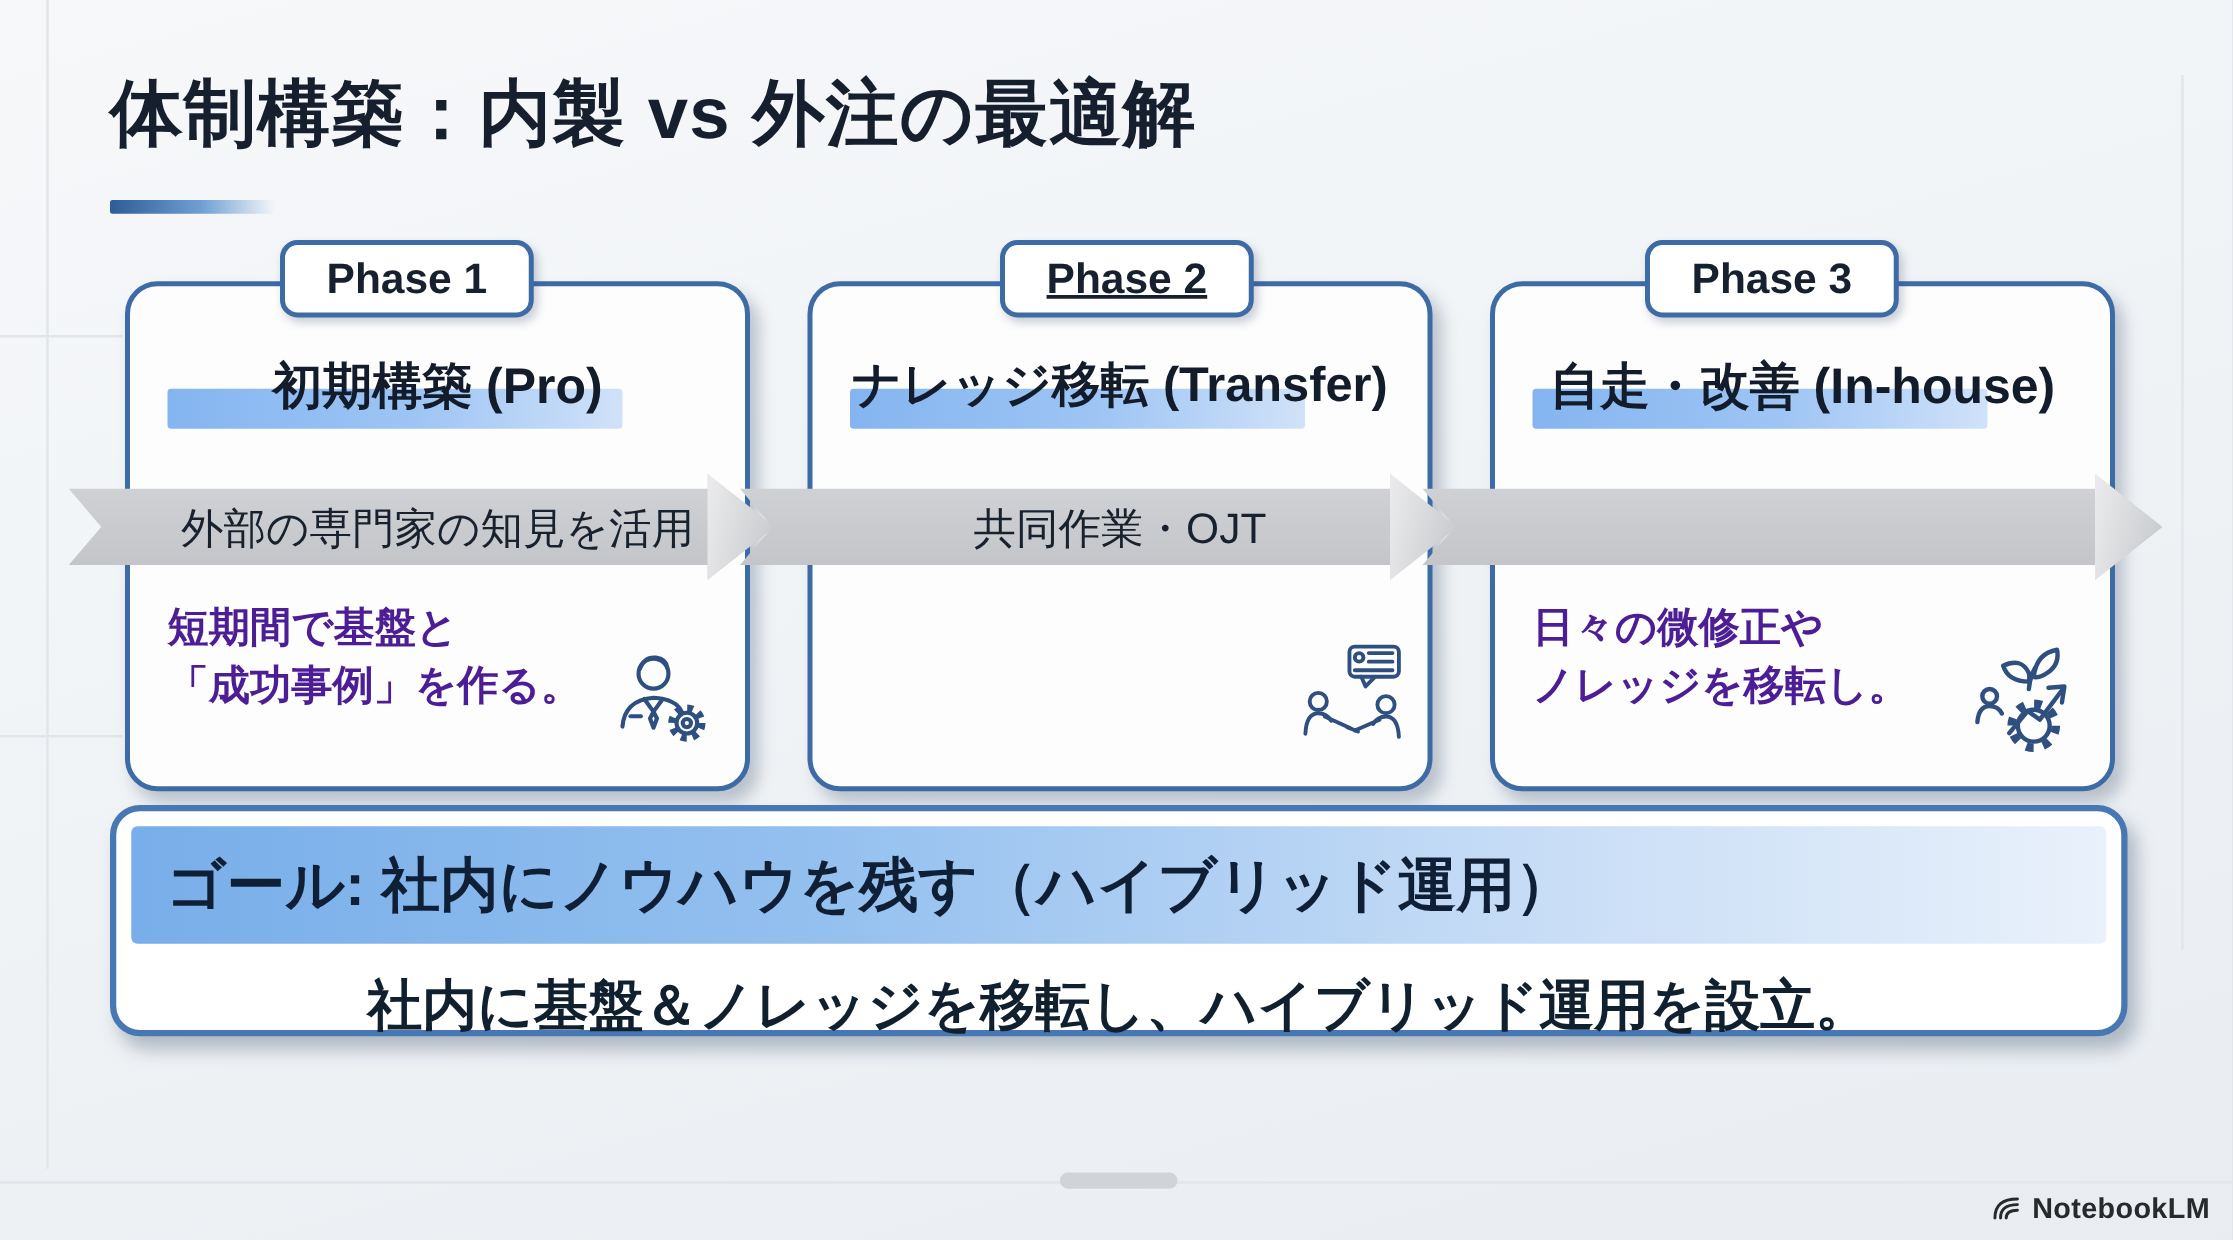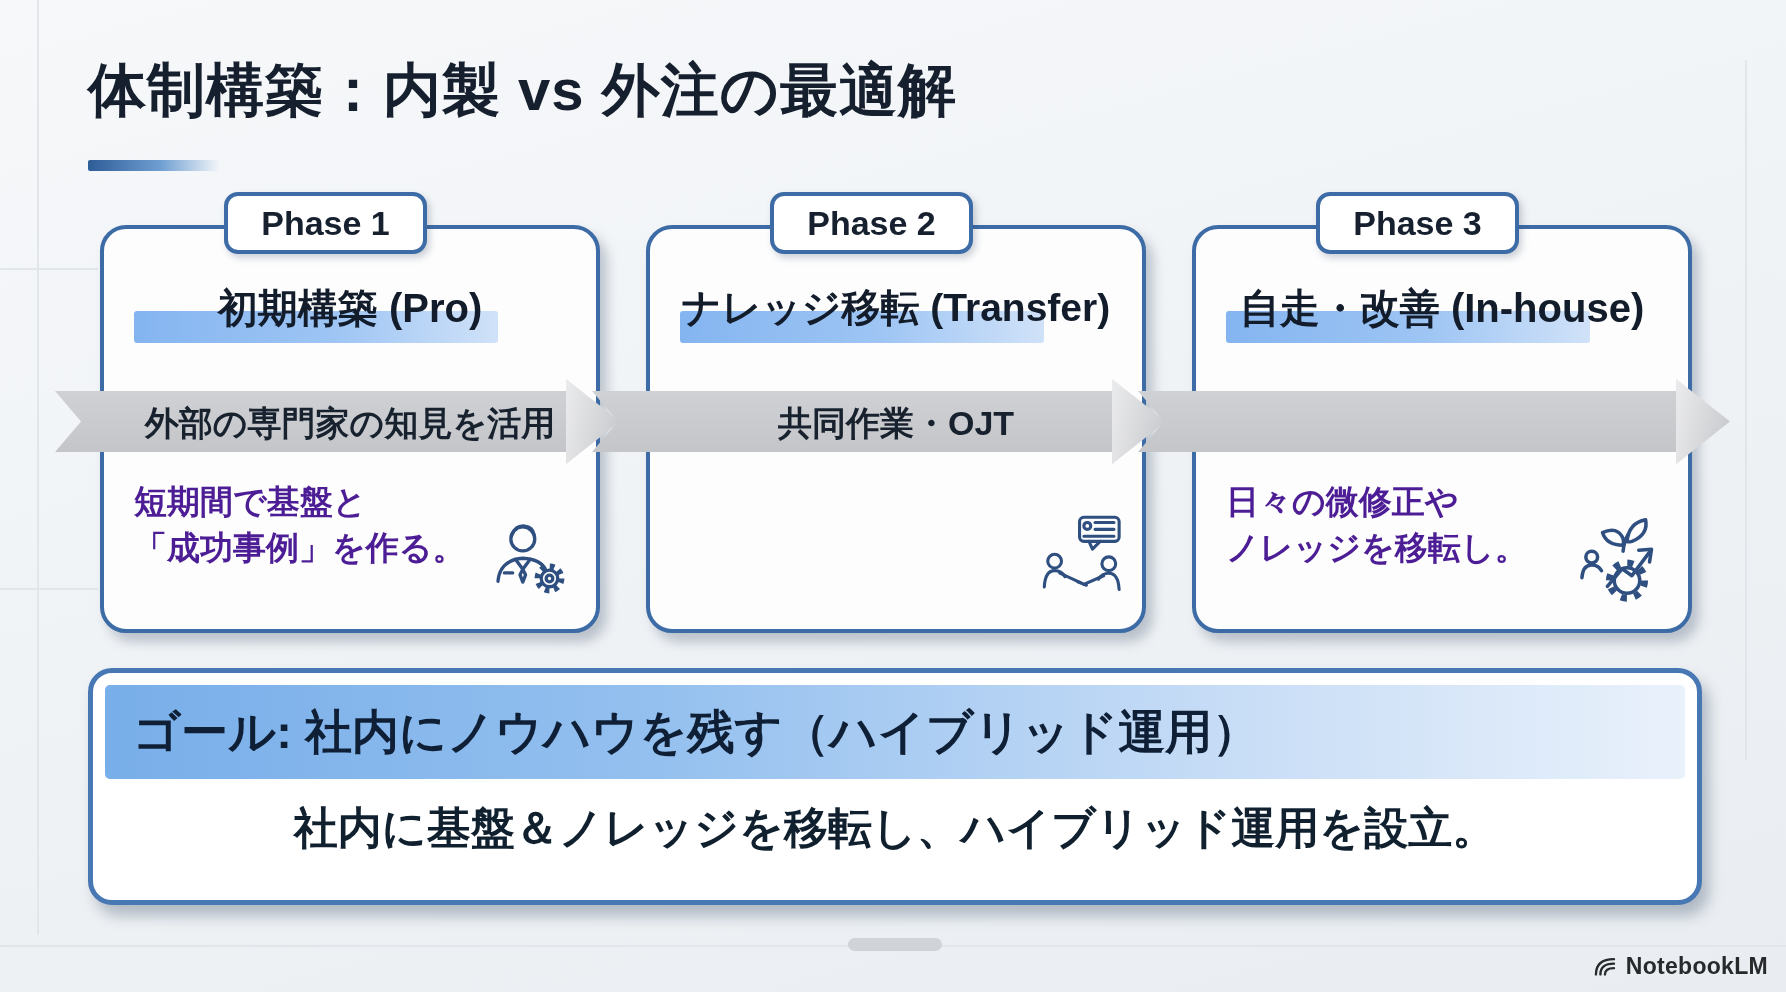--- a/index.html
+++ b/index.html
@@ -35,21 +35,21 @@
     box-shadow:7px 9px 12px rgba(105,120,140,0.40);
   }
   .card1 { left:100px; } .card2 { left:646px; } .card3 { left:1192px; }
 
   .tab {
     position:absolute; top:192px; width:203px; height:62px; background:#ffffff;
     border:4px solid #3d6ba6; border-radius:14px; z-index:30;
     box-shadow:3px 4px 7px rgba(60,75,95,0.25);
     text-align:center; line-height:54px; font-size:34px; font-weight:800; color:#16202e;
   }
-  .tab1 { left:224px; } .tab2 { left:770px; } .tab3 { left:1316px; }
+  .tab1 { left:224px; } .tab2 { left:800px;text-decoration:underline; } .tab3 { left:1316px; }
 
   .card-title {
     position:absolute; top:52px; left:0; width:100%; text-align:center; z-index:2;
     font-size:40px; font-weight:800; color:#121c2b; white-space:nowrap;
   }
   .card-highlight {
     position:absolute; top:82px; left:6%; width:74%; height:32px; z-index:1; border-radius:3px;
     background:linear-gradient(to right,#6fa8ee 0%,#8dbbf2 55%,#c8ddf7 100%);
     opacity:.85;
   }
@@ -59,27 +59,27 @@
   }
   .card-icon { position:absolute; z-index:2; }
   .icon1 { right:18px; bottom:22px; width:92px; height:92px; }
   .icon2 { right:16px; bottom:30px; width:86px; height:86px; }
   .icon3 { right:12px; bottom:20px; width:98px; height:98px; }
 
   
   .band-svg { position:absolute; left:0; top:0; width:1786px; height:992px; z-index:20; pointer-events:none; }
   .band-label {
     position:absolute; top:396px; width:500px; height:54px; z-index:21; text-align:center;
-    line-height:54px; font-size:34px; font-weight:700; color:#18222f; white-space:nowrap;
+    line-height:54px; font-size:34px; font-weight:400; color:#18222f; white-space:nowrap;
   }
   .bl1 { left:100px; } .bl2 { left:646px; } .bl3 { left:1192px; }
 
   
   .goal {
-    position:absolute; left:88px; top:668px; width:1614px; height:237px; background:#ffffff;
+    position:absolute; left:88px; top:644px; width:1614px; height:185px; background:#ffffff;
     border:5px solid #4878b3; border-radius:24px; z-index:10;
     box-shadow:7px 11px 14px rgba(105,120,140,0.45);
   }
   .goal-header {
     position:absolute; left:12px; right:12px; top:12px; height:94px; border-radius:5px;
     background:linear-gradient(to right,#78aee9 0%,#94c0ef 35%,#c6dcf6 70%,#e9f1fb 100%);
     line-height:94px; padding-left:28px; font-size:47px; font-weight:800; color:#0f2036;
     white-space:nowrap; overflow:hidden;
   }
   .goal-body {

